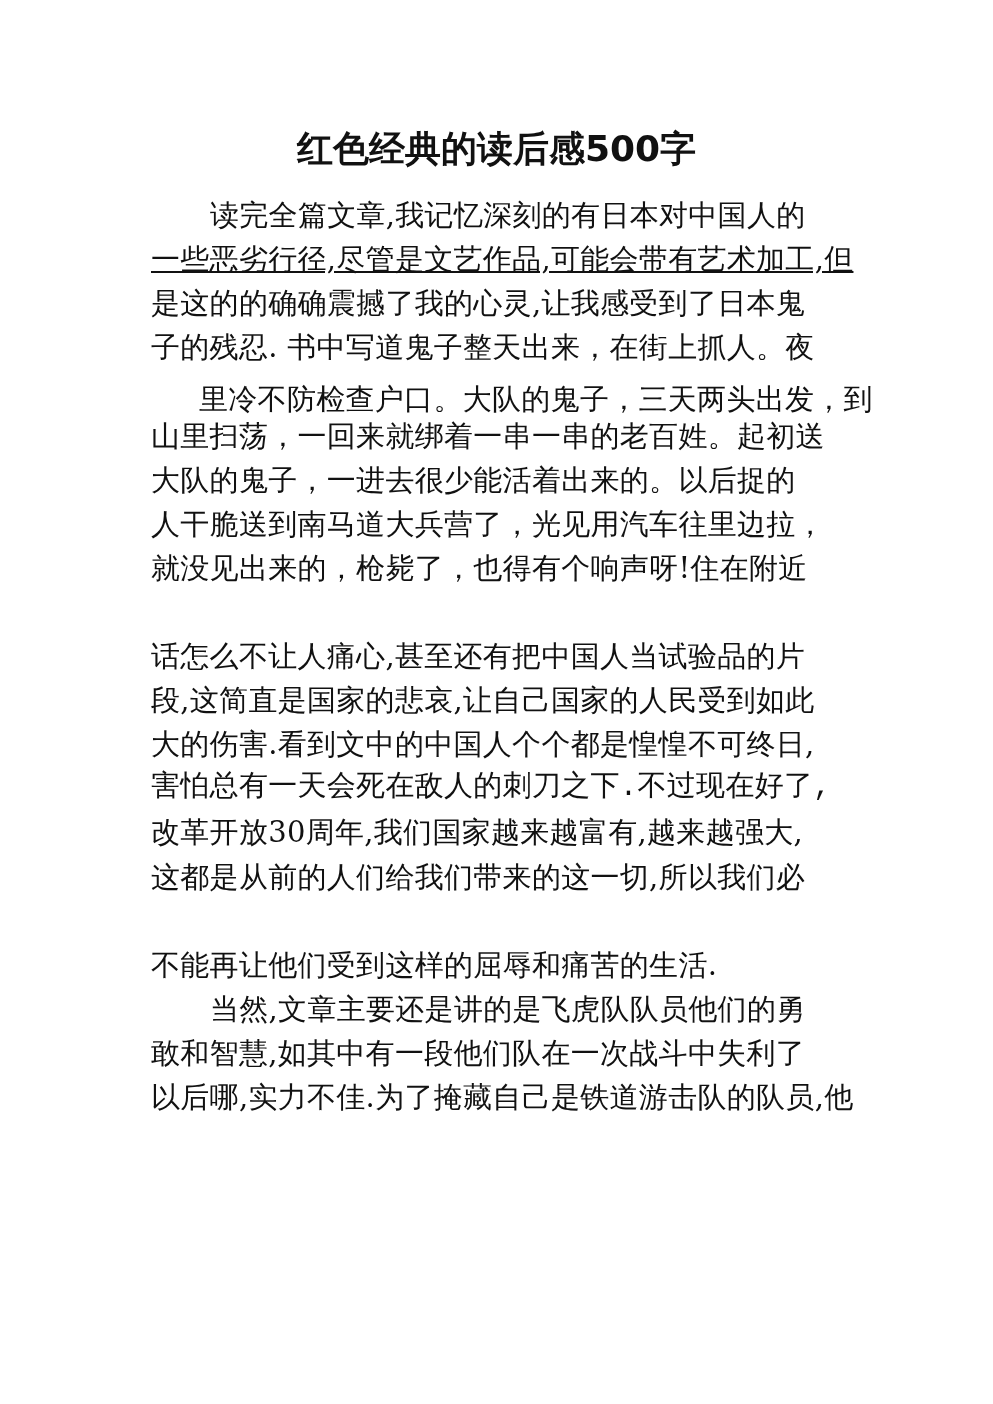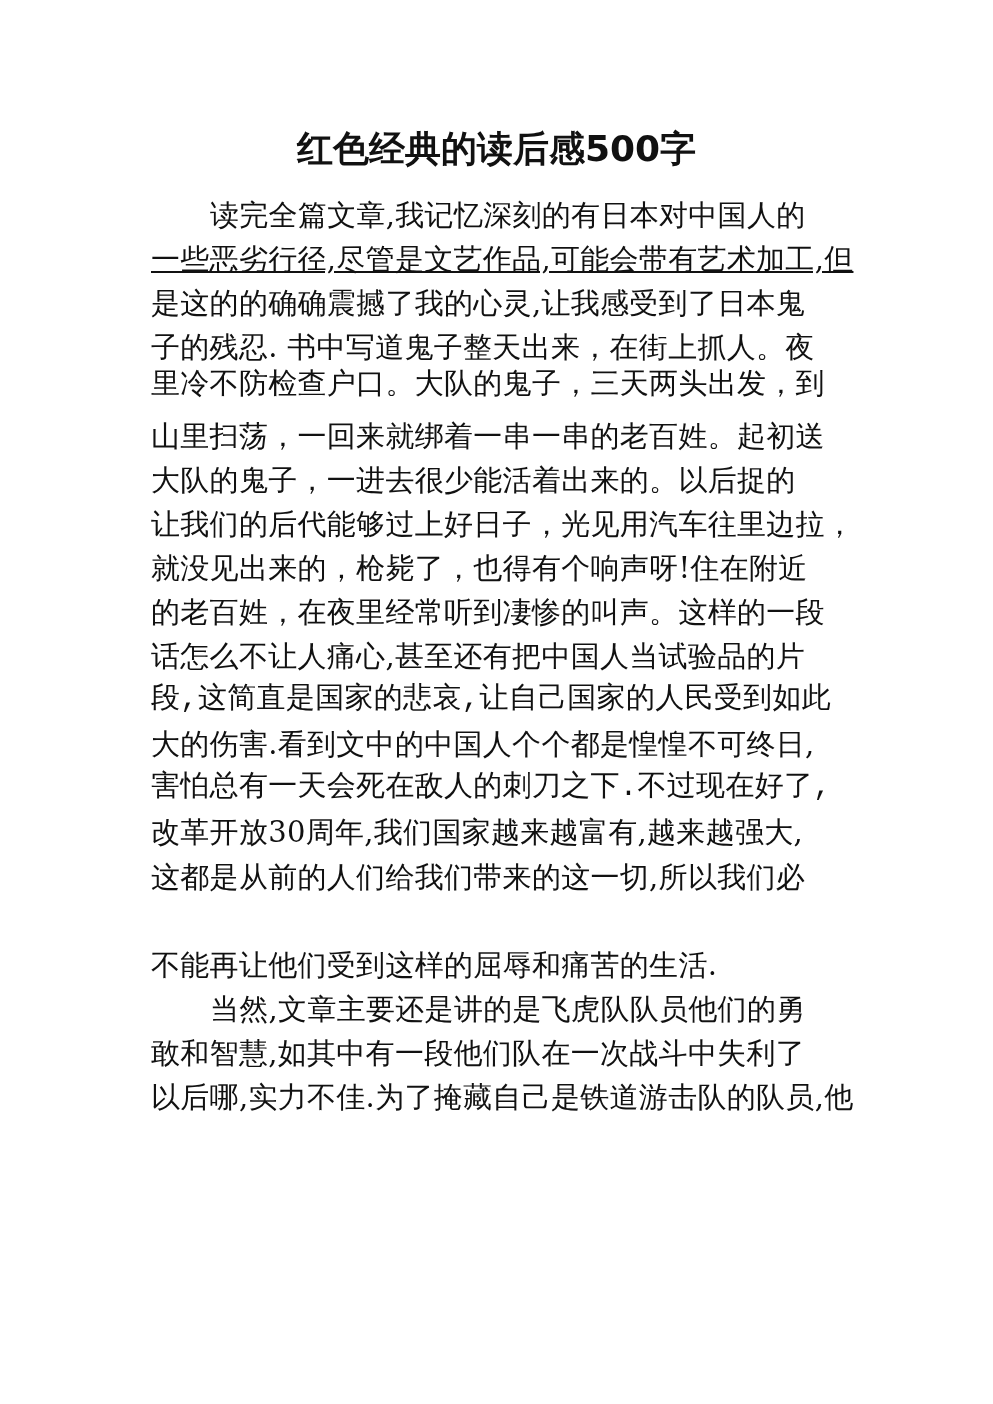--- a/index.html
+++ b/index.html
@@ -50,28 +50,27 @@
 </head>
 <body>
 
 <div class="page">
   <h1 class="title">红色经典的读后感500字</h1>
 
   <div class="line indent" style="top:193px">读完全篇文章,我记忆深刻的有日本对中国人的</div>
   <div class="line" style="top: 237.1px; text-decoration: underline;">一些恶劣行径,尽管是文艺作品,可能会带有艺术加工,但</div>
   <div class="line" style="top: 281.2px;">是这的的确确震撼了我的心灵,让我感受到了日本鬼</div>
   <div class="line" style="top: 325.3px;">子的残忍. 书中写道鬼子整天出来，在街上抓人。夜</div>
-  <div class="line" style="top: 361px;">里冷不防检查户口。大队的鬼子，三天两头出发，到</div>
+  <div class="line" style="top: 377px; margin-left: 48px;">里冷不防检查户口。大队的鬼子，三天两头出发，到</div>
   <div class="line" style="top: 413.5px;">山里扫荡，一回来就绑着一串一串的老百姓。起初送</div>
   <div class="line" style="top: 457.6px;">大队的鬼子，一进去很少能活着出来的。以后捉的</div>
-  <div class="line" style="top: 501.7px;">让我们的后代能够过上好日子，光见用汽车往里边拉，</div>
+  <div class="line" style="top: 501.7px;">人干脆送到南马道大兵营了，光见用汽车往里边拉，</div>
   <div class="line" style="top: 545.8px;">就没见出来的，枪毙了，也得有个响声呀!住在附近</div>
-  <div class="line" style="top: 589.9px;">的老百姓，在夜里经常听到凄惨的叫声。这样的一段</div>
   <div class="line" style="top:634px">话怎么不让人痛心,甚至还有把中国人当试验品的片</div>
-  <div class="line" style="top: 678.1px; font-family: Liberation Mono, monospace;">段,这简直是国家的悲哀,让自己国家的人民受到如此</div>
+  <div class="line" style="top: 678.1px;">段,这简直是国家的悲哀,让自己国家的人民受到如此</div>
   <div class="line" style="top: 722.2px; text-align: center;">大的伤害.看到文中的中国人个个都是惶惶不可终日,</div>
   <div class="line" style="top: 766.3px; font-family: Liberation Mono, monospace;">害怕总有一天会死在敌人的刺刀之下.不过现在好了,</div>
   <div class="line" style="top: 810.4px;">改革开放30周年,我们国家越来越富有,越来越强大,</div>
   <div class="line" style="top: 854.5px;">这都是从前的人们给我们带来的这一切,所以我们必</div>
   <div class="line" style="top: 942.7px;">不能再让他们受到这样的屈辱和痛苦的生活.</div>
   <div class="line indent" style="top: 986.8px;">当然,文章主要还是讲的是飞虎队队员他们的勇</div>
   <div class="line" style="top: 1030.9px;">敢和智慧,如其中有一段他们队在一次战斗中失利了</div>
   <div class="line" style="top: 1075px;">以后哪,实力不佳.为了掩藏自己是铁道游击队的队员,他</div>
 </div>
 

